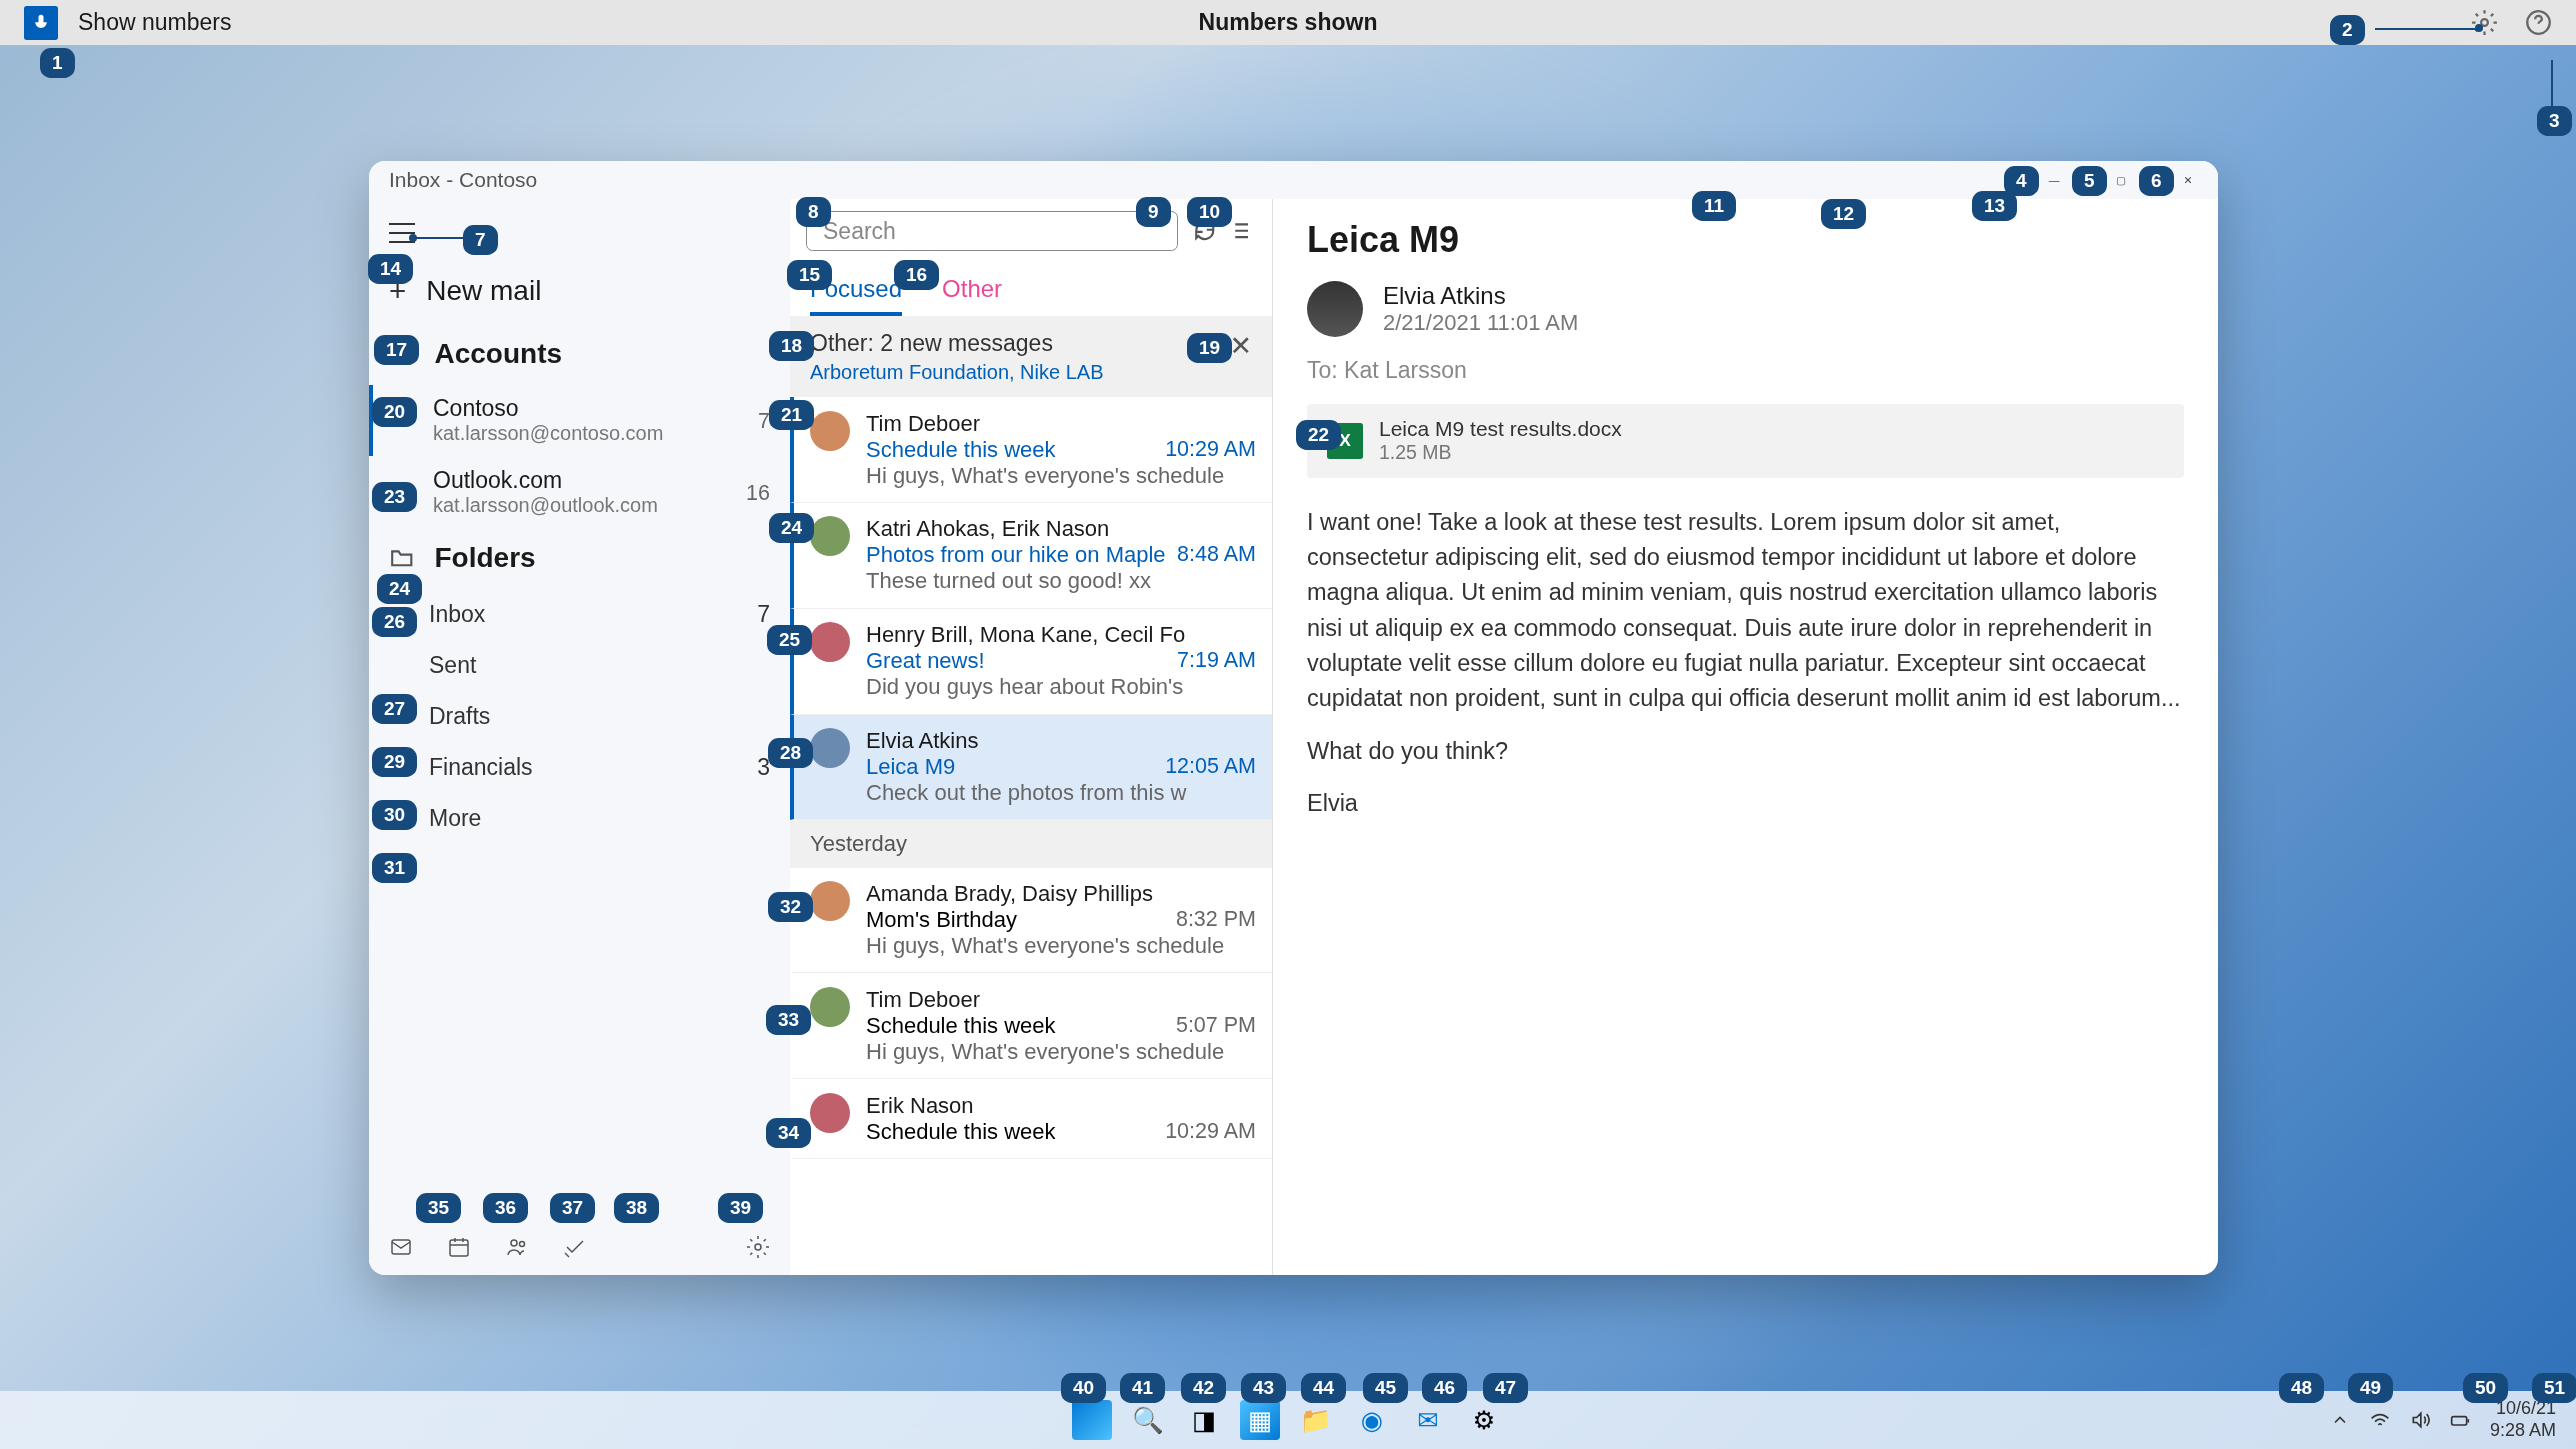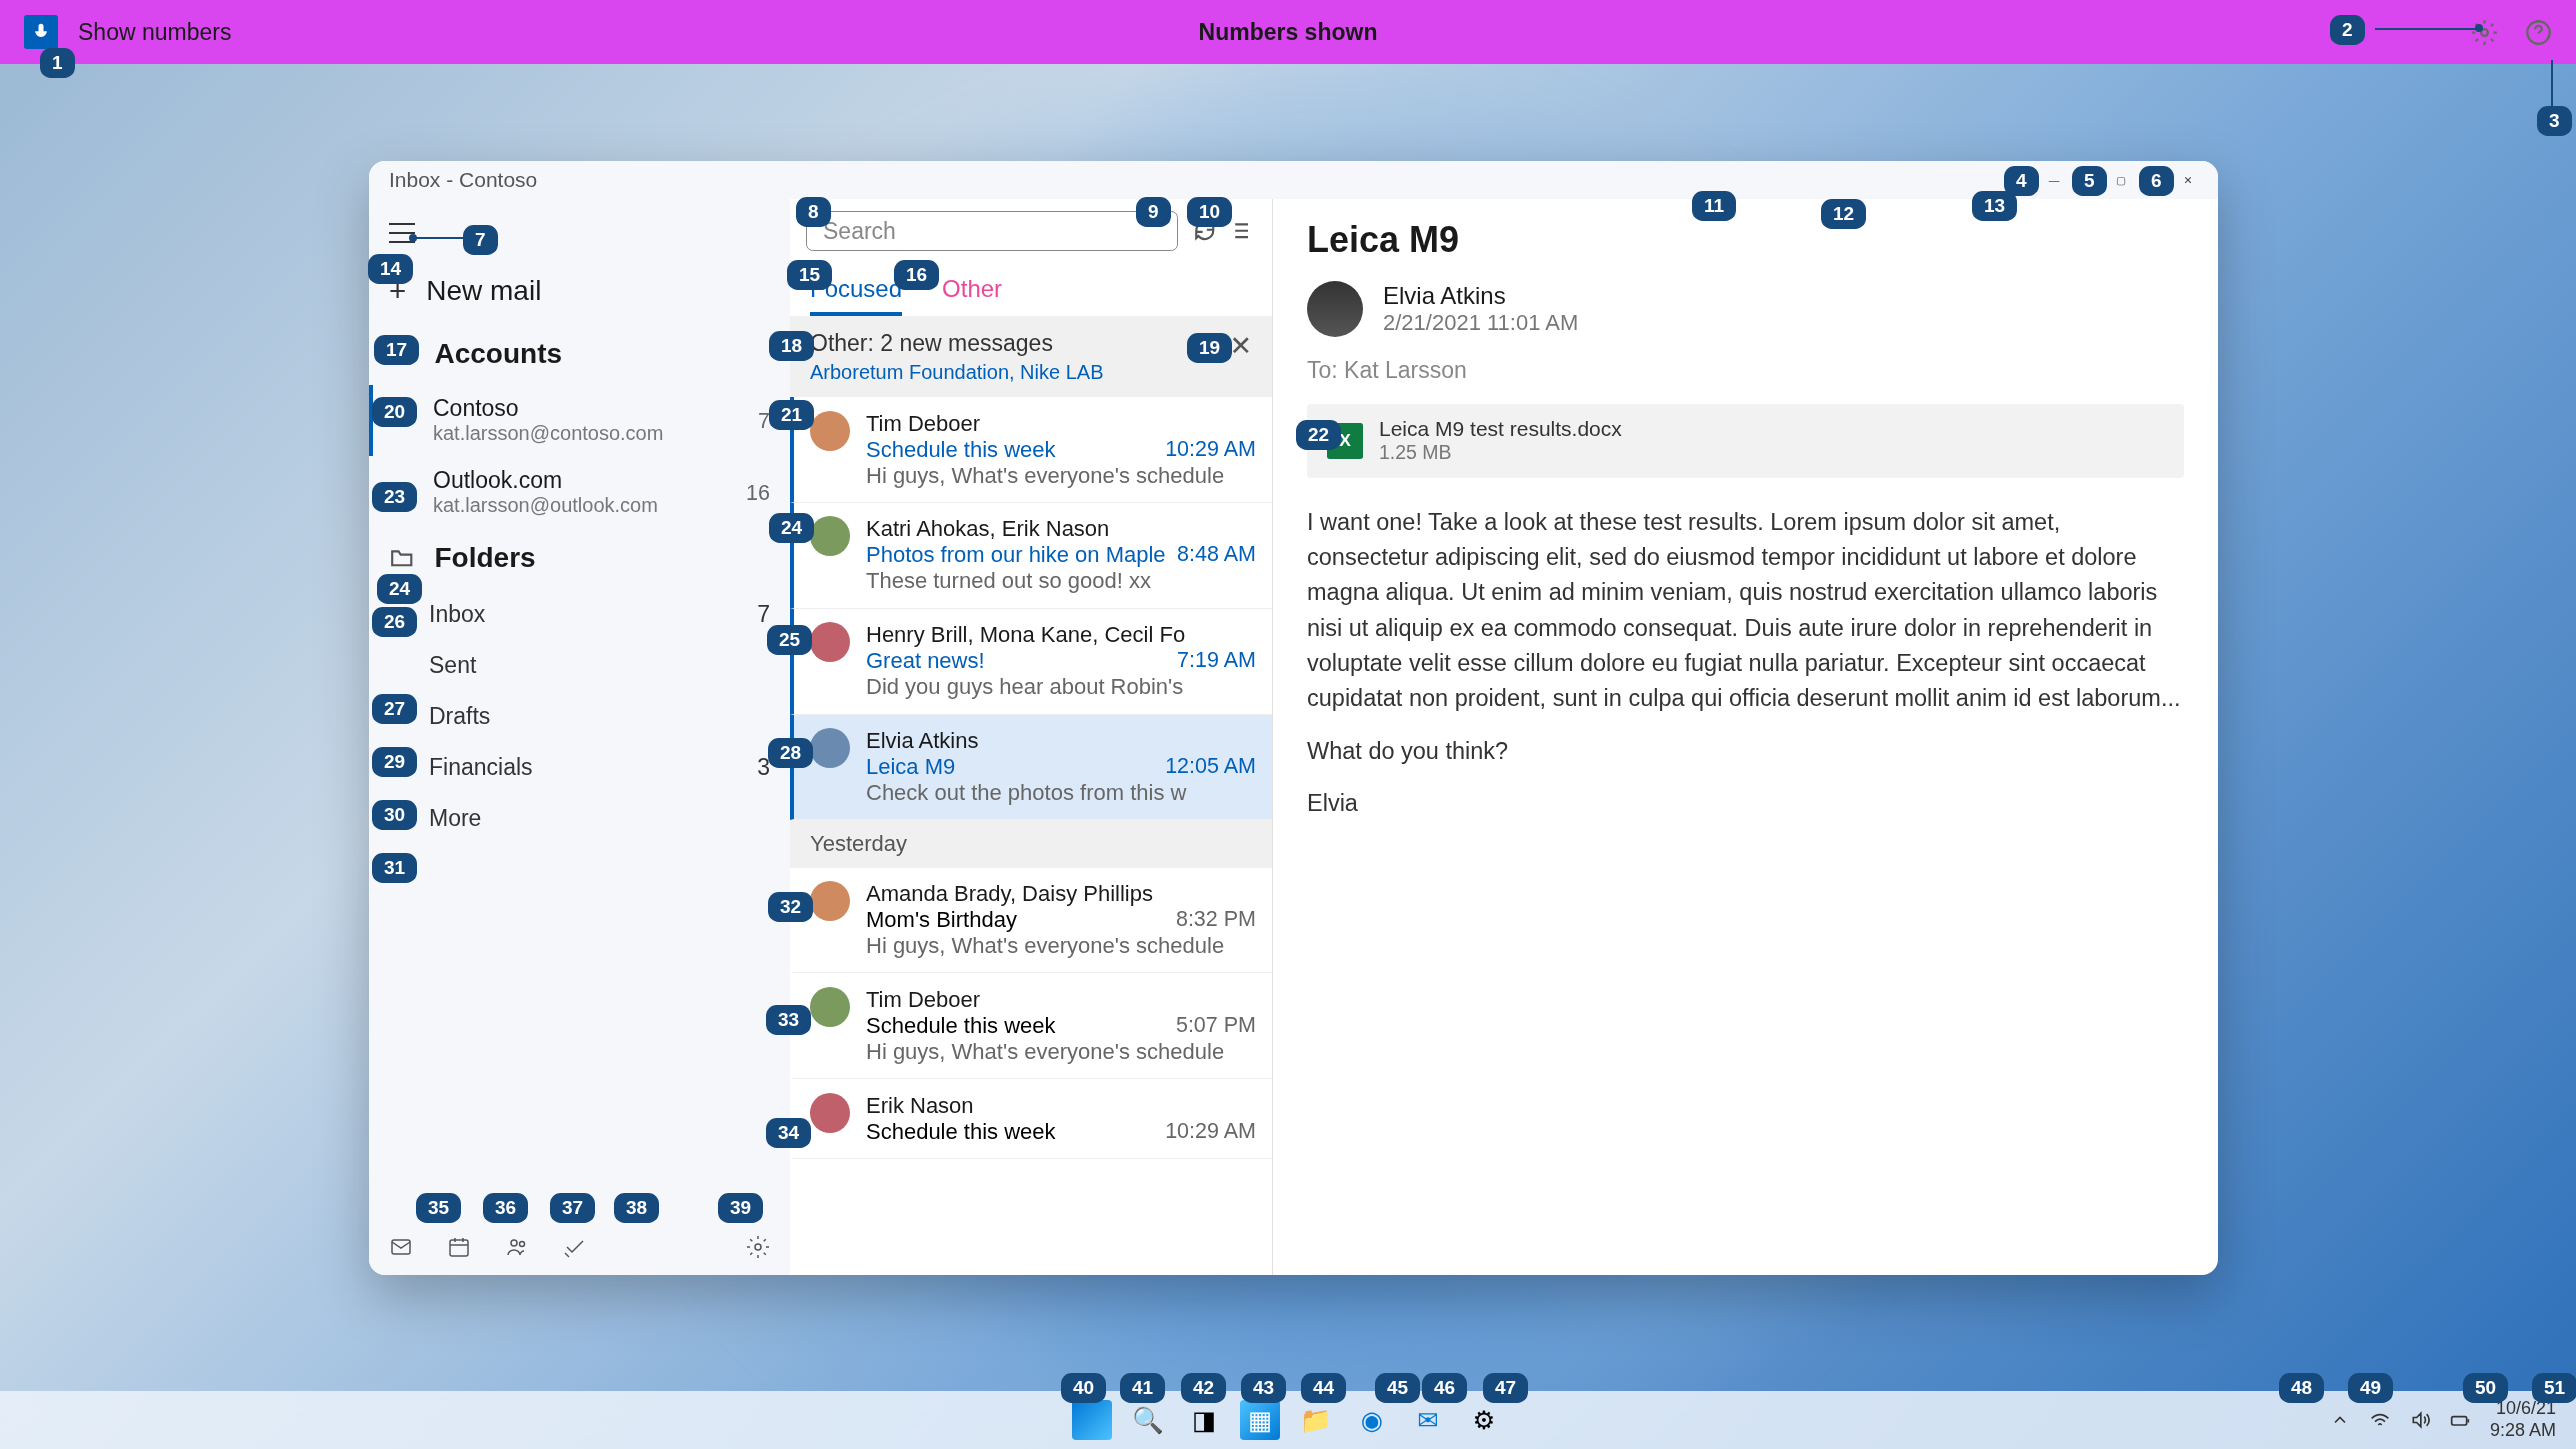--- a/index.html
+++ b/index.html
@@ -1,18 +1,18 @@
 <!DOCTYPE html>
 <html style="font-size:10.7px"><head>
 <meta charset="utf-8">
 <style>
 *{box-sizing:border-box;margin:0;padding:0;font-family:"Segoe UI",Arial,sans-serif}
 body{width:2576px;height:1449px;background:linear-gradient(135deg,#9ab8d4 0%,#c7d8e8 30%,#7aa8d8 60%,#2d6fb8 100%);position:relative;overflow:hidden}
 .bloom{position:absolute;width:1476px;height:1476px;left:50%;top:50%;transform:translate(-50%,-45%);background:radial-gradient(circle,#2d6fb8 0%,#4a8ad0 30%,rgba(120,170,220,0.3) 60%,transparent 75%);border-radius:50%;filter:blur(27px)}
-.topbar{position:absolute;top:0;left:0;right:0;height:64px;background:#d946ef;display:flex;align-items:center;padding:0 24px;z-index:10}
+.topbar{position:absolute;top:0;left:0;right:0;height:45px;background:#e5e5e5;display:flex;align-items:center;padding:0 24px;z-index:10}
 .mic{width:34px;height:34px;background:#005fb8;border-radius:2.7px;display:flex;align-items:center;justify-content:center;margin-right:20px}
 .mic svg{width:20px;height:20px;fill:#fff}
 .topbar-text{font-size:23px;color:#1a1a1a}
 .topbar-center{position:absolute;left:50%;transform:translateX(-50%);font-size:23px;font-weight:600;color:#1a1a1a}
 .topbar-right{margin-left:auto;display:flex;gap:27px}
 .topbar-right svg{width:27px;height:27px;stroke:#666;fill:none;stroke-width:2}
 .badge{position:absolute;background:#174a7c;color:#fff;font-size:19px;font-weight:600;padding:4px 12px;border-radius:10.7px;z-index:100;min-width:32px;text-align:center}
 .badge-line{position:absolute;background:#174a7c;height:2px;z-index:99}
 .badge-line-v{position:absolute;background:#174a7c;width:2px;z-index:99}
 .badge-dot{position:absolute;width:8px;height:8px;background:#174a7c;border-radius:50%;z-index:99}
@@ -424,21 +424,21 @@
     <div class="badge" style="left: 416px; top: 1193px;">35</div>
     <div class="badge" style="left: 483px; top: 1193px;">36</div>
     <div class="badge" style="left: 550px; top: 1193px;">37</div>
     <div class="badge" style="left: 614px; top: 1193px;">38</div>
     <div class="badge" style="left: 718px; top: 1193px;">39</div>
     <div class="badge" style="left: 1061px; top: 1373px;">40</div>
     <div class="badge" style="left: 1120px; top: 1373px;">41</div>
     <div class="badge" style="left: 1181px; top: 1373px;">42</div>
     <div class="badge" style="left: 1241px; top: 1373px;">43</div>
     <div class="badge" style="left: 1301px; top: 1373px;">44</div>
-    <div class="badge" style="left: 1363px; top: 1373px; margin-left: 12px;">45</div>
+    <div class="badge" style="left: 1363px; top: 1373px;">45</div>
     <div class="badge" style="left: 1422px; top: 1373px;">46</div>
     <div class="badge" style="left: 1483px; top: 1373px;">47</div>
     <div class="badge" style="left: 2279px; top: 1373px;">48</div>
     <div class="badge" style="left: 2348px; top: 1373px;">49</div>
     <div class="badge" style="left: 2463px; top: 1373px;">50</div>
     <div class="badge" style="left: 2532px; top: 1373px;">51</div>
     <div class="badge-line" style="left: 2375px; top: 28px; width: 101px;"></div>
     <div class="badge-dot" style="left: 2475px; top: 24px;"></div>
     <div class="badge-line-v" style="left: 2551px; top: 60px; height: 47px;"></div>
     <div class="badge-line" style="left: 415px; top: 237px; width: 50px;"></div>

